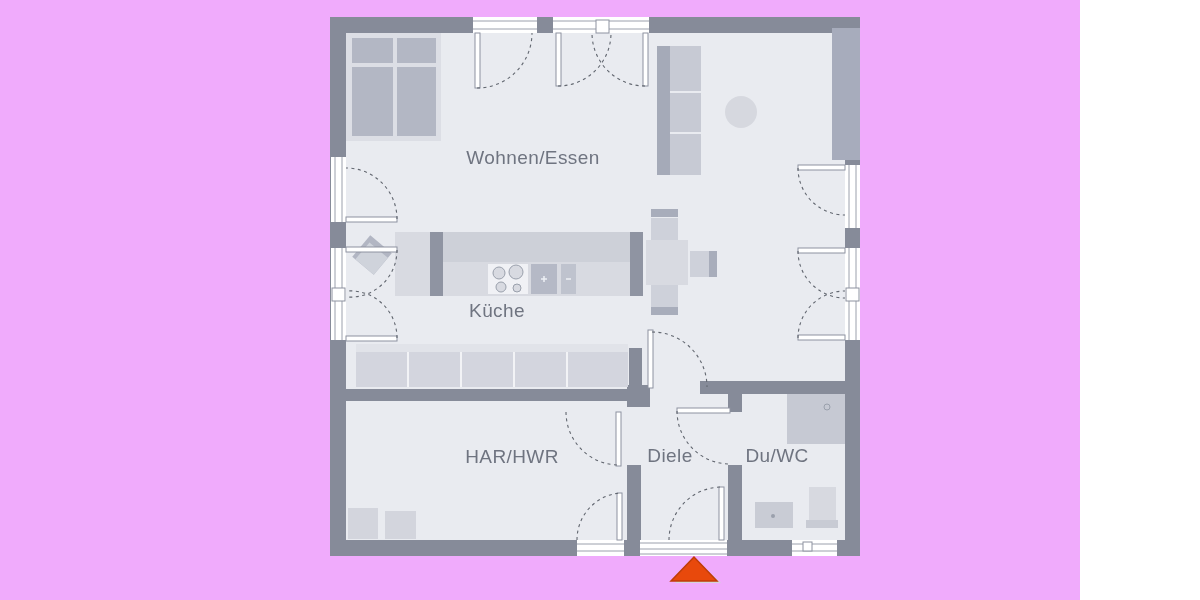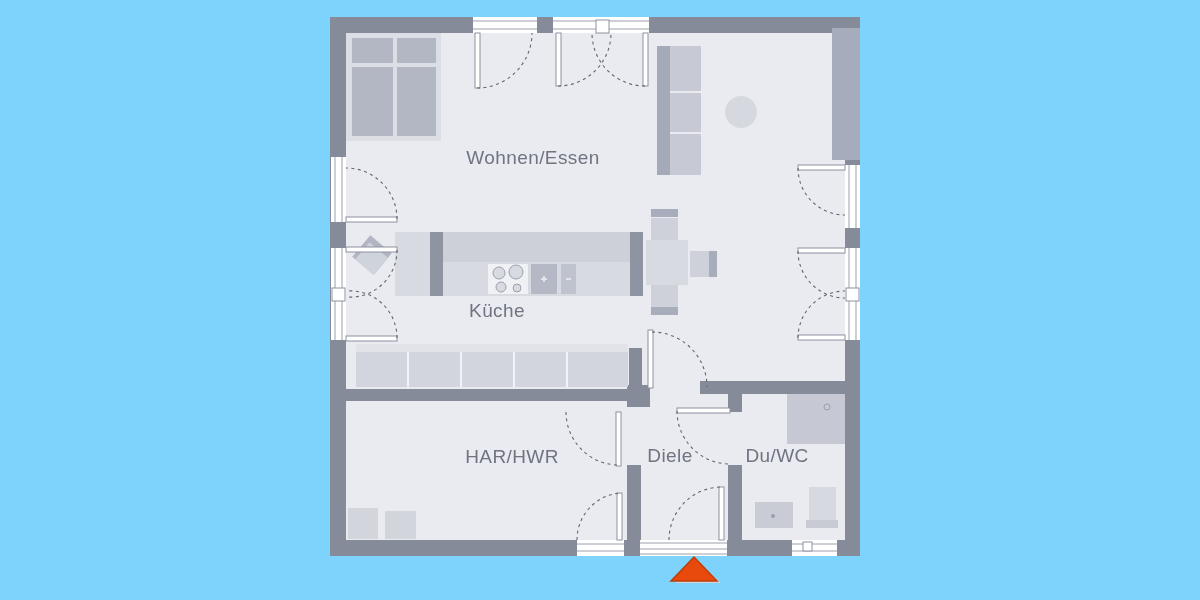--- a/index.html
+++ b/index.html
@@ -1,16 +1,16 @@
 <!DOCTYPE html>
 <html><head>
 <meta charset="utf-8">
 <style>
   html,body{margin:0;padding:0;background:#ffffff;}
-  .stage{position:relative;width:1200px;height:600px;background:#7dd3fc;overflow:hidden;
+  .stage{position:relative;width:1080px;height:600px;background:#f0abfc;overflow:hidden;
          font-family:"Liberation Sans",sans-serif;}
   svg{display:block;}
   .room-label{font-family:"Liberation Sans",sans-serif;font-size:19px;fill:#6f7480;
               letter-spacing:0.4px;font-weight:400;}
   .arc{fill:none;stroke:#61666f;stroke-width:1.1;stroke-dasharray:3 3.5;}
   .leaf{fill:#ffffff;stroke:#8d92a0;stroke-width:1;}
   .frameline{stroke:#9ba0ac;stroke-width:1;}
   .opening{fill:#ffffff;}
   .handle{fill:#ffffff;stroke:#8d92a0;stroke-width:1;}
 </style>

